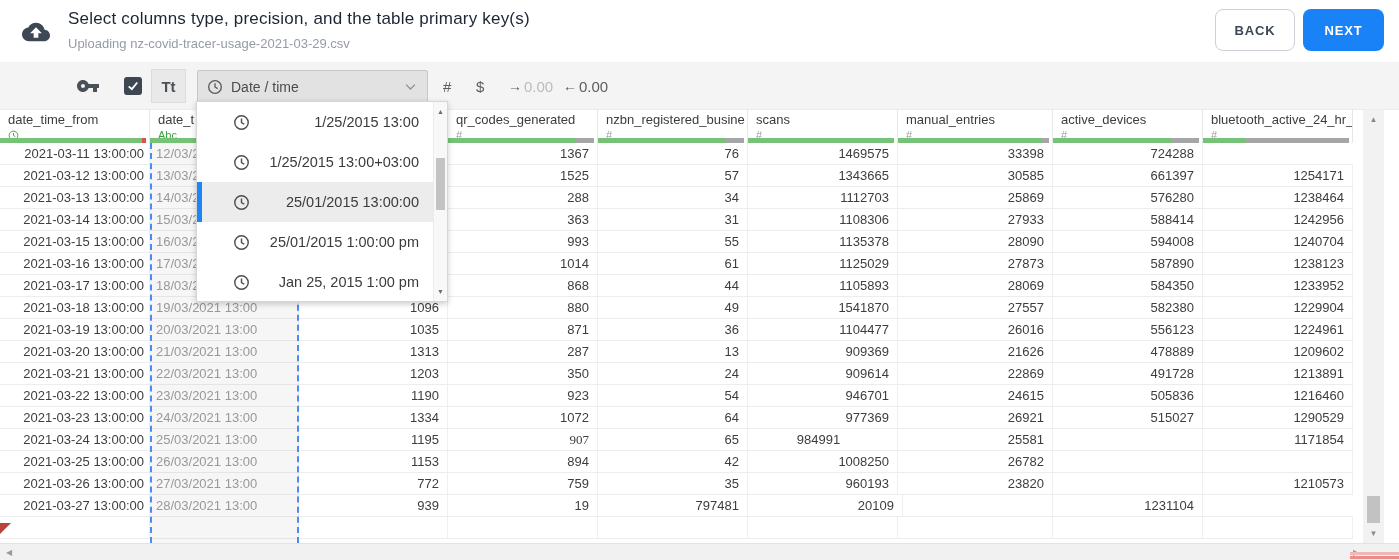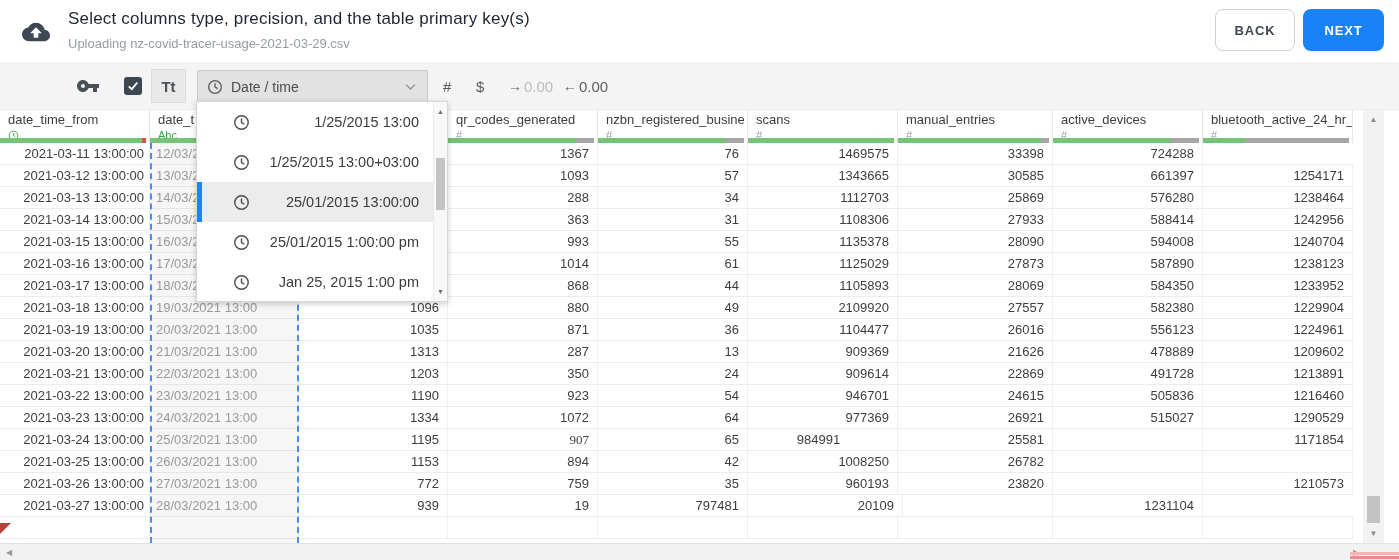--- a/index.html
+++ b/index.html
@@ -239,21 +239,21 @@
         <div class="td c3 a-r" style="width: 150px;">1367</div>
         <div class="td c4 a-r" style="width: 150px;">76</div>
         <div class="td c5 a-r" style="width: 150px;">1469575</div>
         <div class="td c6 a-r" style="width: 155px;">33398</div>
         <div class="td c7 a-r" style="width: 150px;">724288</div>
       </div>
       <div class="tr">
         <div class="td c0 a-r" style="width: 150px;">2021-03-12 13:00:00</div>
         <div class="td c1" style="width: 149px;">13/03/2021 13:00</div>
         <div class="td c2 a-r" style="width: 149px;"></div>
-        <div class="td c3 a-r" style="width: 150px;">1093</div>
+        <div class="td c3 a-r" style="width: 150px;">1525</div>
         <div class="td c4 a-r" style="width: 150px;">57</div>
         <div class="td c5 a-r" style="width: 150px;">1343665</div>
         <div class="td c6 a-r" style="width: 155px;">30585</div>
         <div class="td c7 a-r" style="width: 150px;">661397</div>
         <div class="td c8 a-r" style="width: 150px;">1254171</div>
       </div>
       <div class="tr">
         <div class="td c0 a-r" style="width: 150px;">2021-03-13 13:00:00</div>
         <div class="td c1" style="width: 149px;">14/03/2021 13:00</div>
         <div class="td c2 a-r" style="width: 149px;"></div>
@@ -307,21 +307,21 @@
         <div class="td c6 a-r" style="width: 155px;">28069</div>
         <div class="td c7 a-r" style="width: 150px;">584350</div>
         <div class="td c8 a-r" style="width: 150px;">1233952</div>
       </div>
       <div class="tr">
         <div class="td c0 a-r" style="width: 150px;">2021-03-18 13:00:00</div>
         <div class="td c1" style="width: 149px;">19/03/2021 13:00</div>
         <div class="td c2 a-r" style="width: 149px;">1096</div>
         <div class="td c3 a-r" style="width: 150px;">880</div>
         <div class="td c4 a-r" style="width: 150px;">49</div>
-        <div class="td c5 a-r" style="width: 150px;">2109920</div>
+        <div class="td c5 a-r" style="width: 150px;">1541870</div>
         <div class="td c6 a-r" style="width: 155px;">27557</div>
         <div class="td c7 a-r" style="width: 150px;">582380</div>
         <div class="td c8 a-r" style="width: 150px;">1229904</div>
       </div>
       <div class="tr">
         <div class="td c0 a-r" style="width: 150px;">2021-03-19 13:00:00</div>
         <div class="td c1" style="width: 149px;">20/03/2021 13:00</div>
         <div class="td c2 a-r" style="width: 149px;">1035</div>
         <div class="td c3 a-r" style="width: 150px;">871</div>
         <div class="td c4 a-r" style="width: 150px;">36</div>

